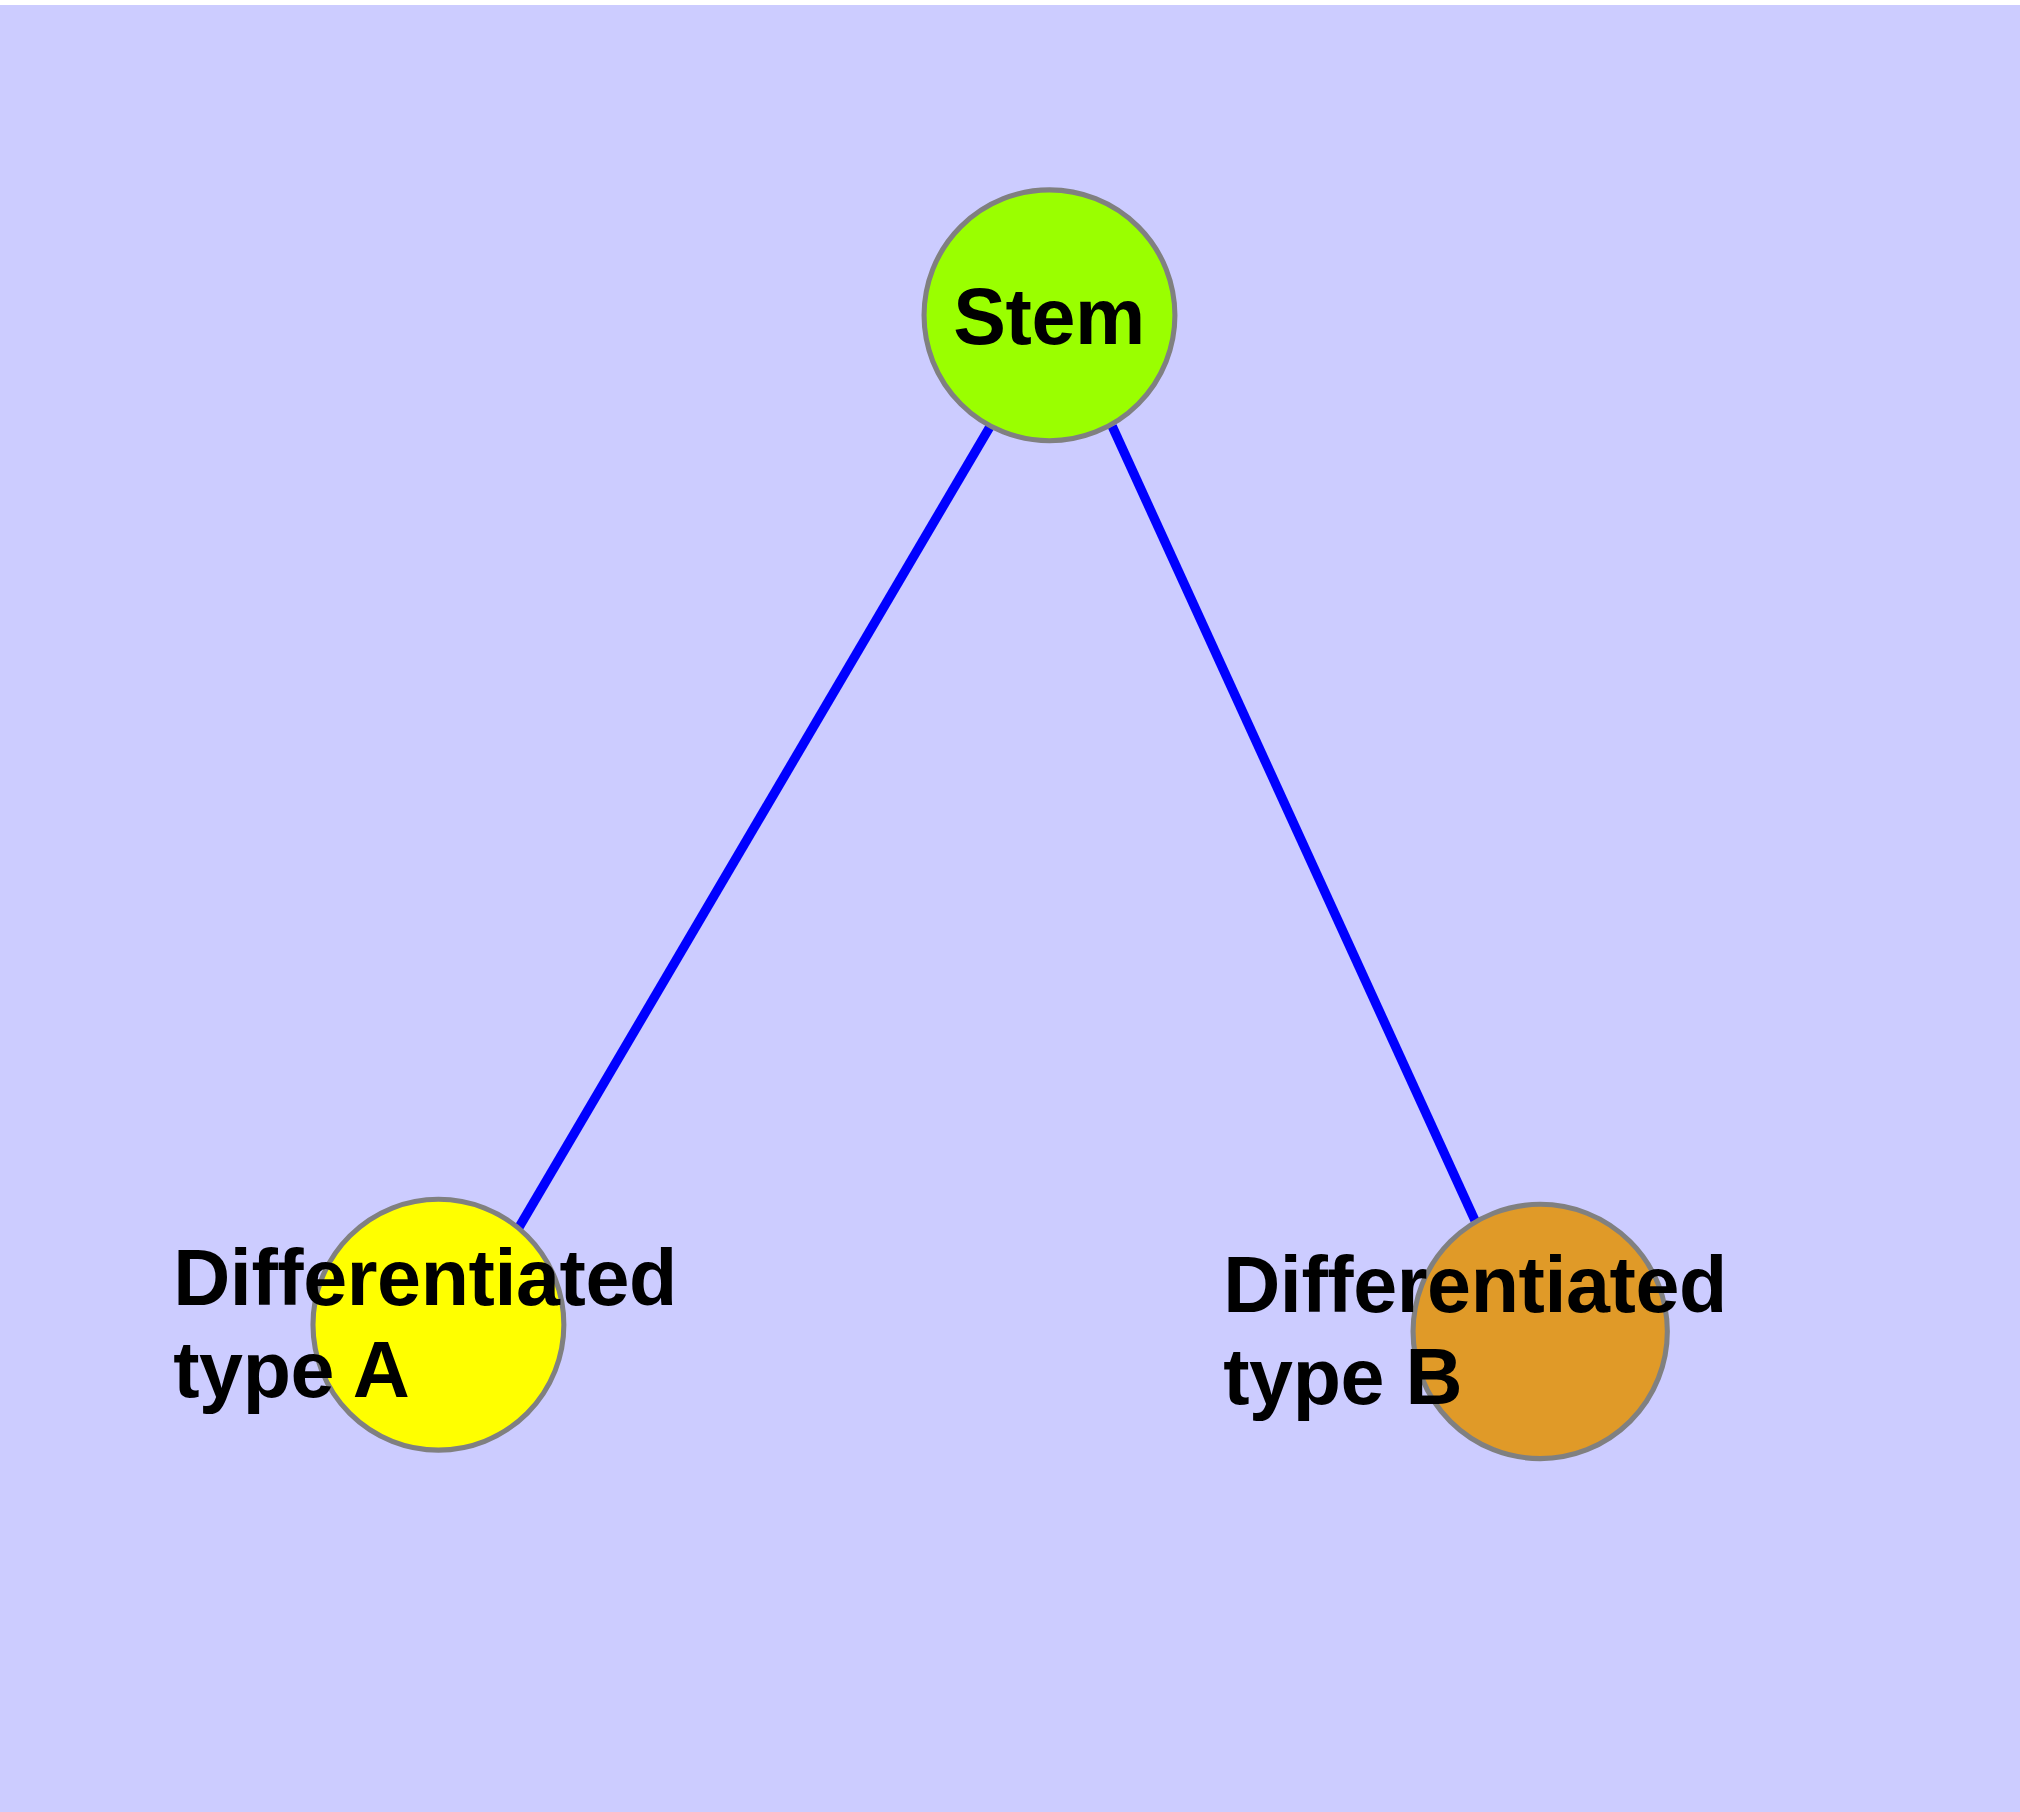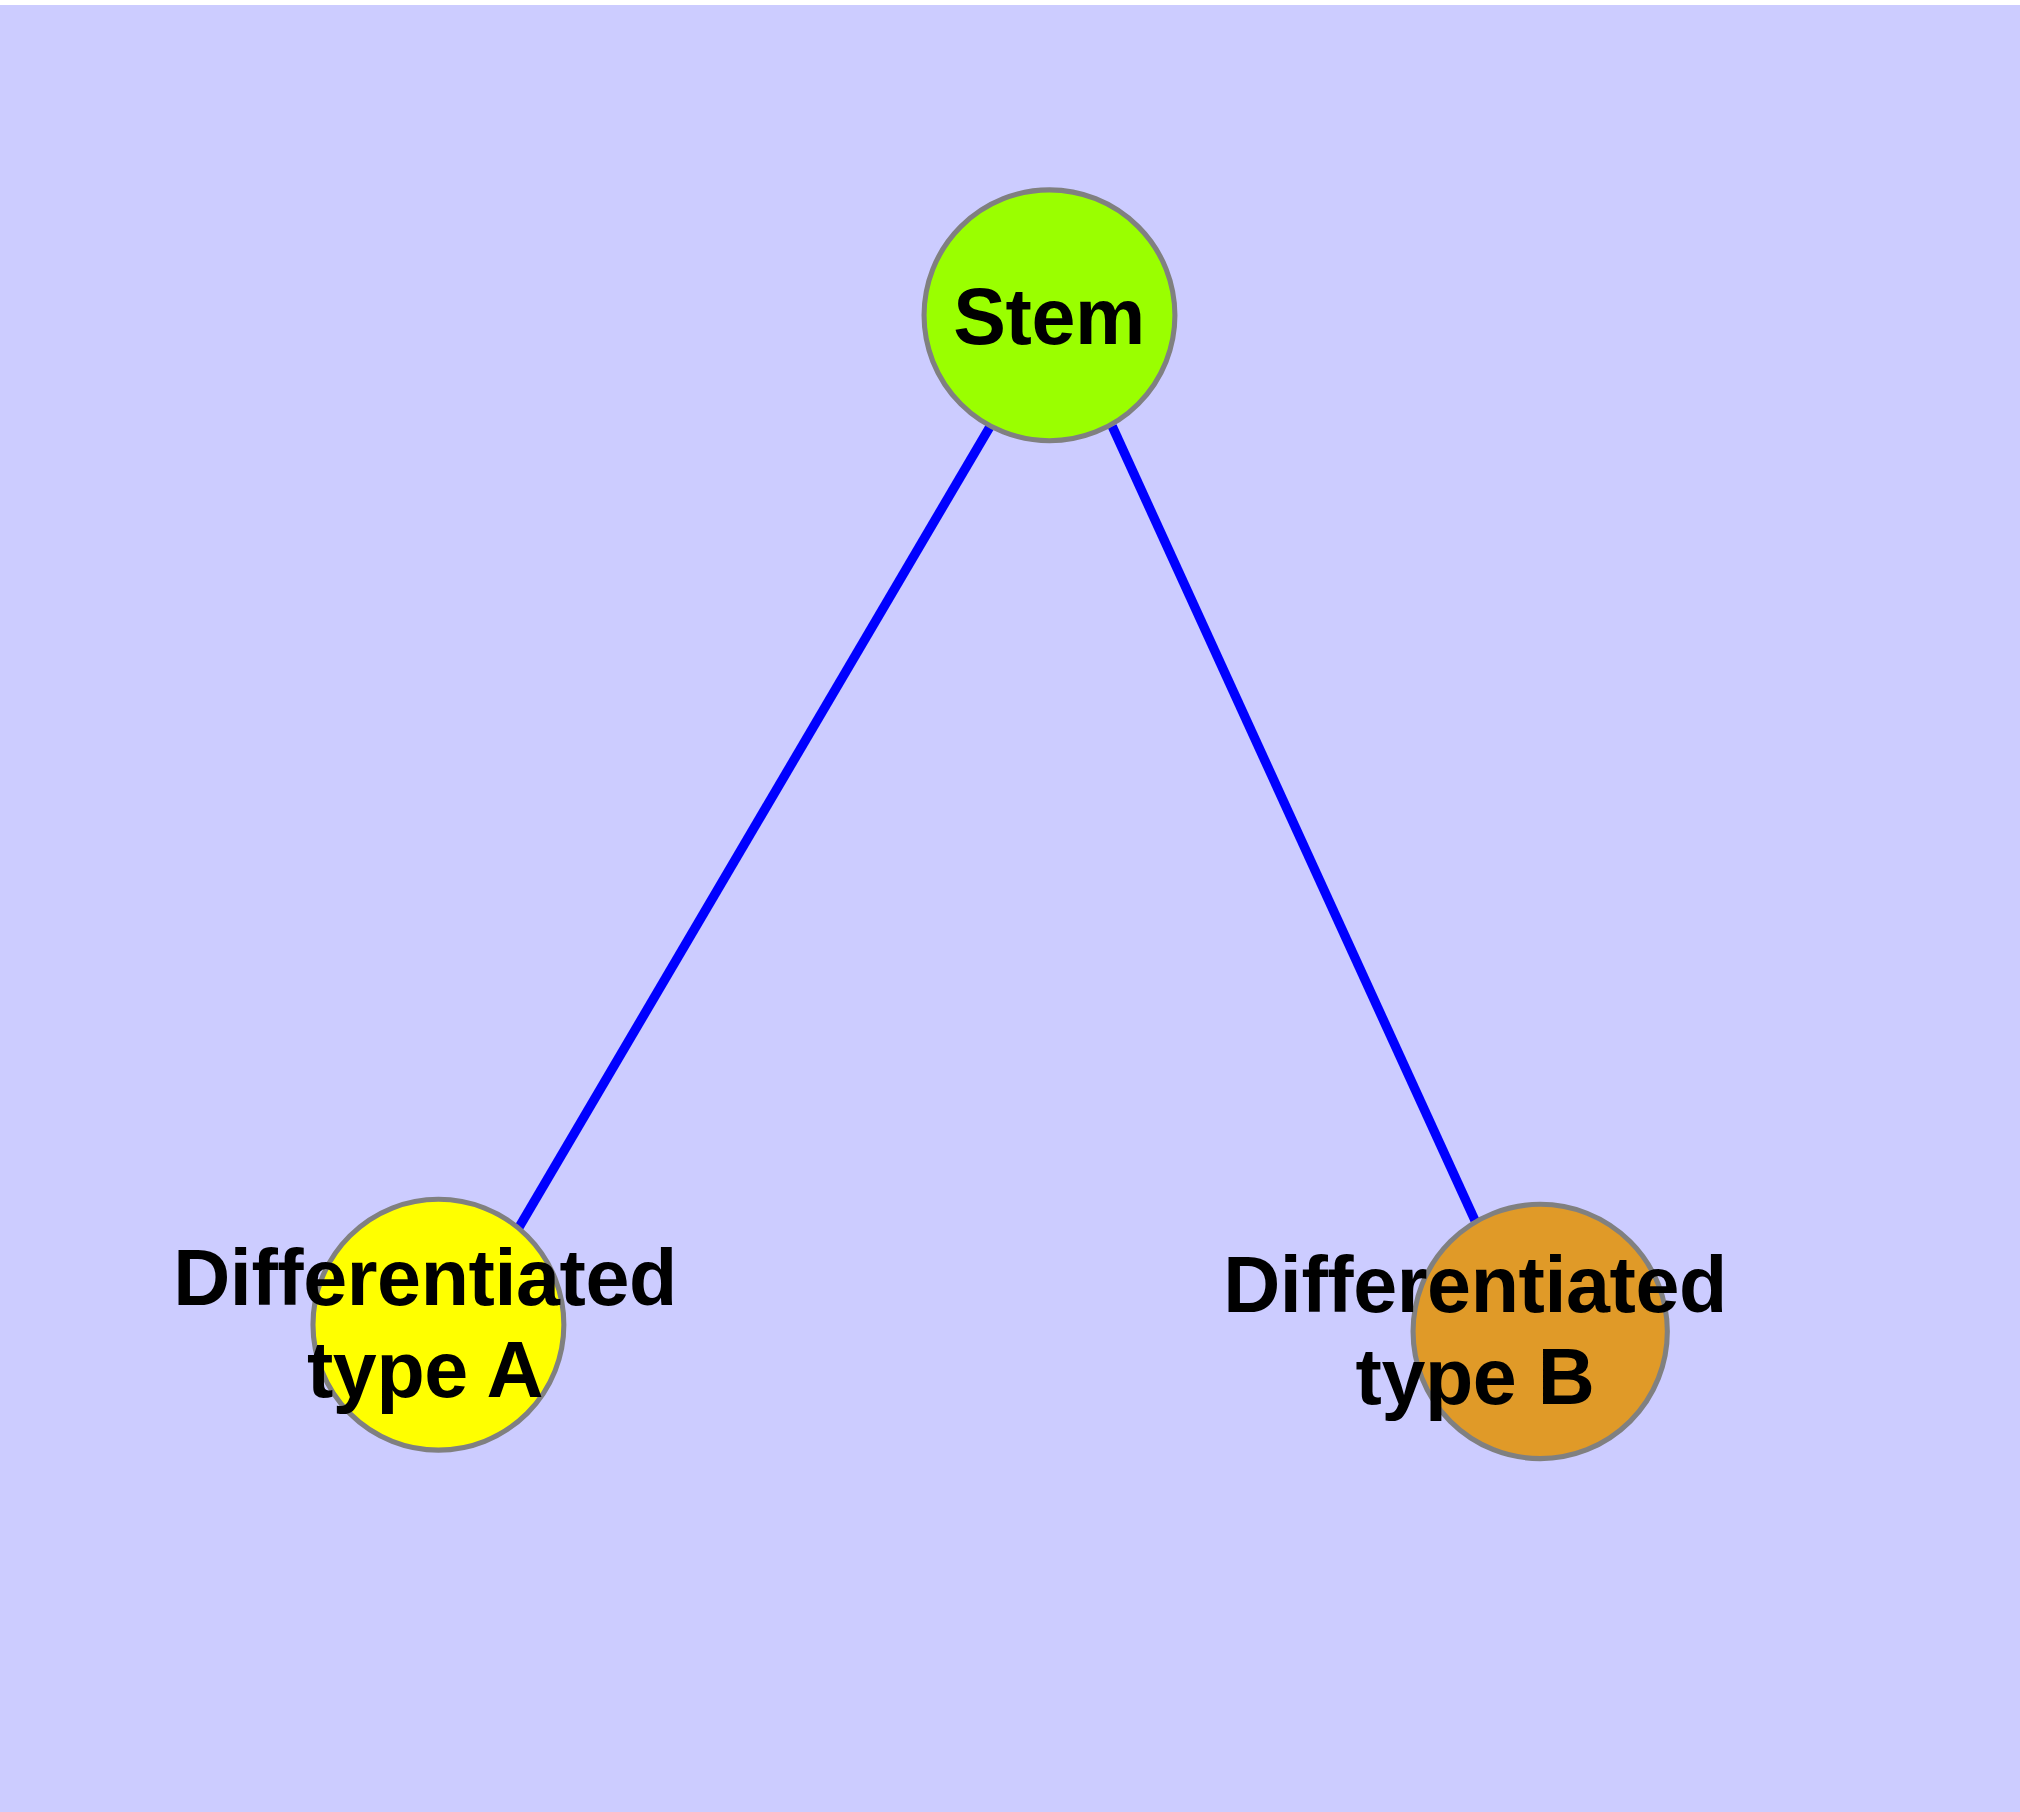--- a/index.html
+++ b/index.html
@@ -37,21 +37,21 @@
   .edge-line {
     stroke: #0000ff;
     stroke-width: 11;
     stroke-linecap: butt;
   }
   .node-label {
     position: absolute;
     color: #000000;
     font-weight: bold;
     font-family: "Liberation Sans", sans-serif;
-    text-align: center;
+    text-align: left;
     line-height: 1.17;
     white-space: pre;
     transform: translate(-50%, -50%);
     letter-spacing: -0.4px;
     pointer-events: none;
   }
   #label-stem {
     left: 1049px;
     top: 317px;
     font-size: 79px;

